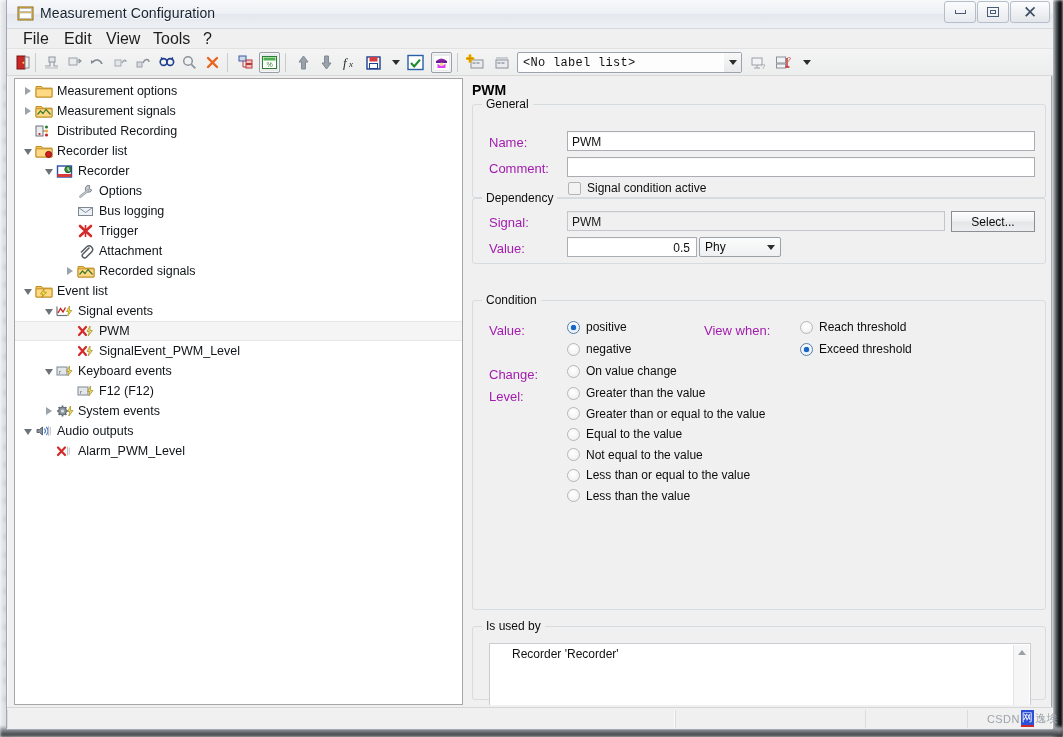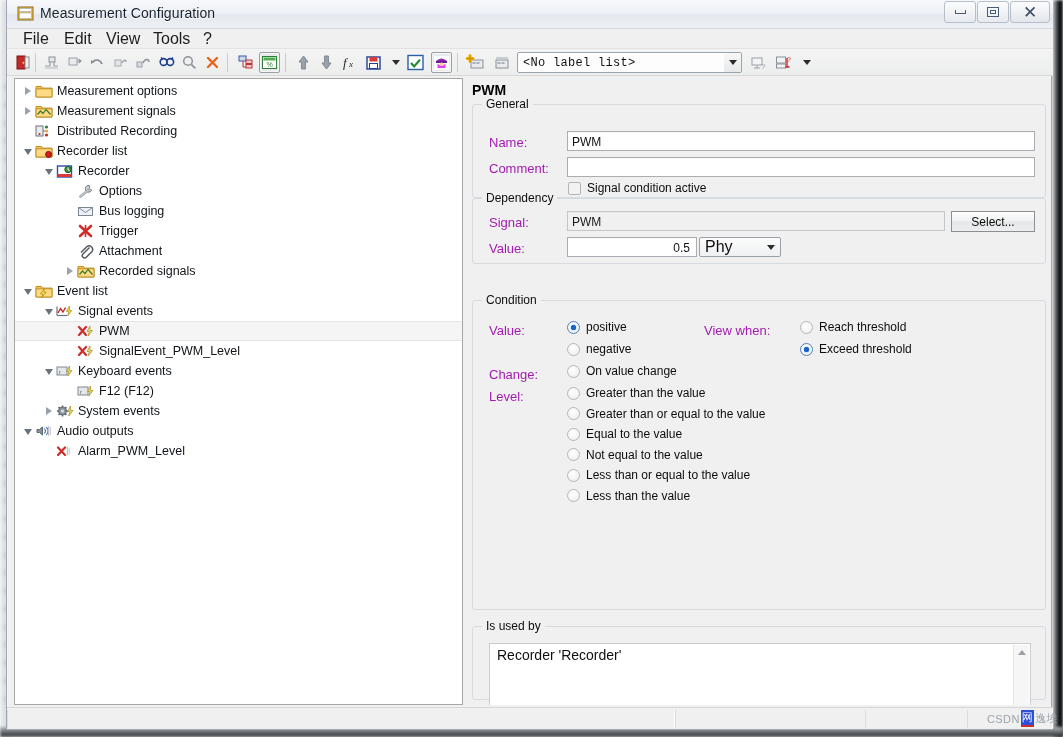--- a/index.html
+++ b/index.html
@@ -174,21 +174,21 @@
     position:absolute; background:linear-gradient(to bottom,#fdfdfd 0%,#f0f1f2 48%,#e4e6e8 52%,#eceeef 100%);
     border:1px solid #8b8f94; border-radius:0;
     font-size:12px; color:#0d0d0d; text-align:center;
     font-family:"Liberation Sans", sans-serif;
     display:flex; align-items:center; justify-content:center;
   }
   .combo {
     position:absolute; background:linear-gradient(to bottom,#fcfcfc,#eef0f1);
     border:1px solid #9aa0a7; border-radius:2px;
     display:flex; align-items:center;
-    font-size:16px; color:#0d0d0d;
+    font-size:12px; color:#0d0d0d;
     font-family:"Liberation Sans", sans-serif;
   }
   .combo .cv { flex:1; padding-left:5px; }
   .combo .carr { width:18px; display:flex; align-items:center; justify-content:center; }
 
   .chk { position:absolute; display:flex; align-items:center; gap:6px; font-size:12px; color:#0d0d0d; }
   .chk .box {
     width:13px; height:13px; background:#f2f2f2;
     border:1px solid #b4b4b4; border-radius:2px; flex:none;
   }
@@ -207,21 +207,21 @@
     content:""; position:absolute; left:3px; top:3px; width:5px; height:5px;
     border-radius:50%; background:#1664c8;
     box-shadow: 0 0 1px #0a4da8;
   }
 
   .listbox {
     position:absolute; background:#ffffff; border:1px solid #c9ccd1;
     box-shadow: 0 1px 0 #fff inset;
   }
   .listbox .row {
-    padding:3px 6px 0 7px; font-size:14px; color:#111;
+    padding:3px 6px 0 22px; font-size:12px; color:#111;
     font-family:"Liberation Sans", sans-serif;
   }
   .lb-scroll {
     position:absolute; right:1px; top:1px; bottom:1px; width:16px;
     background:#f6f6f6; border-left:1px solid #e4e4e4;
   }
   .lb-arrow { position:absolute; left:0; width:16px; height:15px; display:flex; align-items:center; justify-content:center; }
   .tri-up { width:0;height:0;border-left:4px solid transparent;border-right:4px solid transparent;border-bottom:5px solid #9aa0a6; }
 
   

